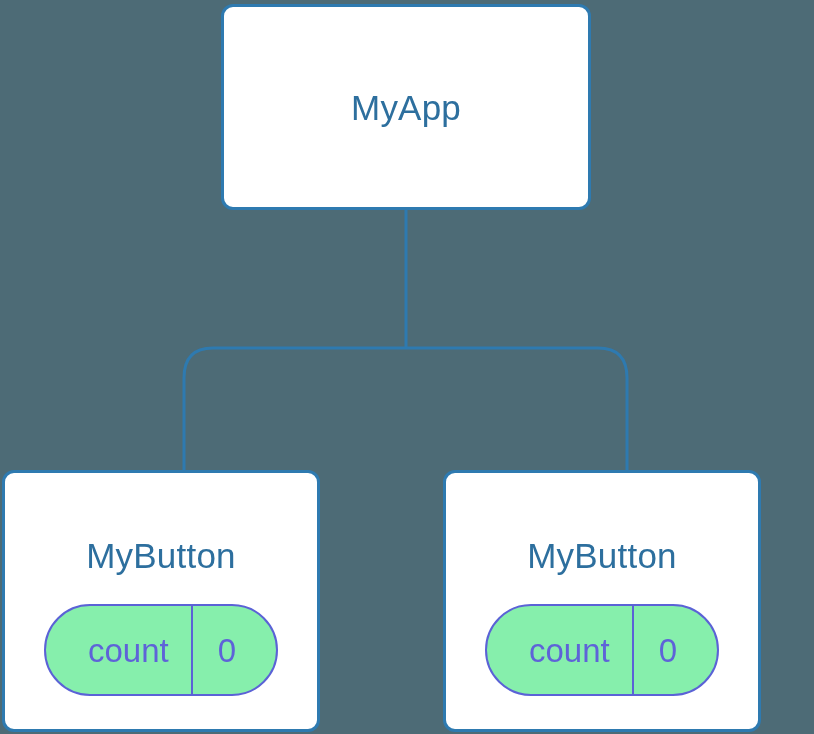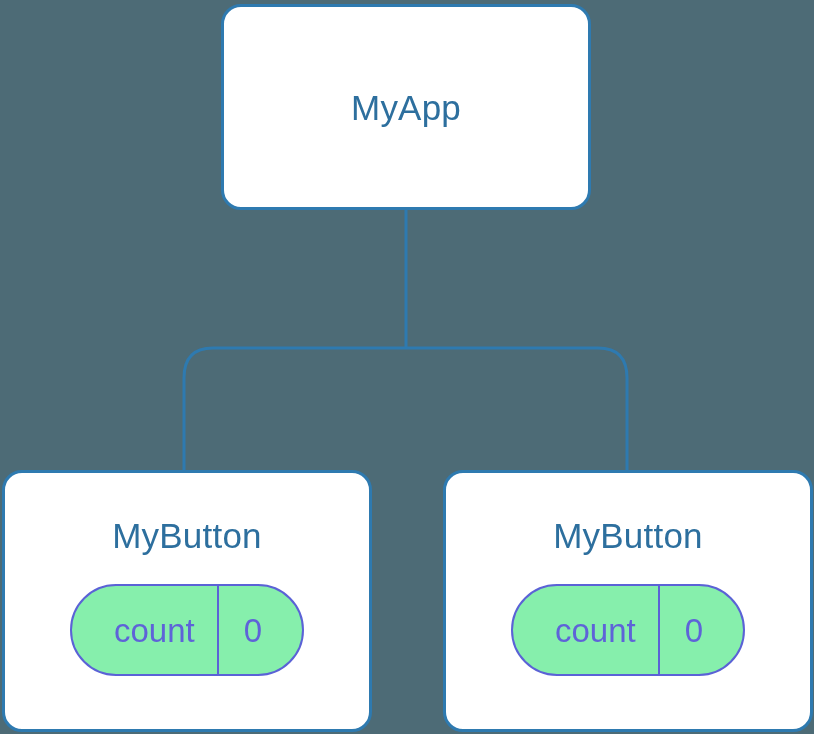--- a/index.html
+++ b/index.html
@@ -30,41 +30,41 @@
     height: 734px;
     z-index: 1;
   }
 
   
   .node {
     position: absolute;
     z-index: 2;
     background: #ffffff;
     border: 3px solid #2e7ab0;
-    border-radius: 20px;
+    border-radius: 12px;
     box-sizing: border-box;
     display: flex;
     flex-direction: column;
     align-items: center;
   }
 
   .node-root {
     left: 221px;
     top: 4px;
     width: 370px;
     height: 206px;
     justify-content: center;
   }
 
   .node-child {
     top: 470px;
-    width: 370px;
+    width: 318px;
     height: 262px;
     justify-content: flex-start;
-    padding-top: 45px;
+    padding-top: 65px;
   }
 
   .node-child-left  { left: 2px;   }
   .node-child-right { left: 443px; }
 
   .node-title {
     color: #2d6f9e;
     font-size: 35px;
     line-height: 1;
     letter-spacing: 0.2px;

